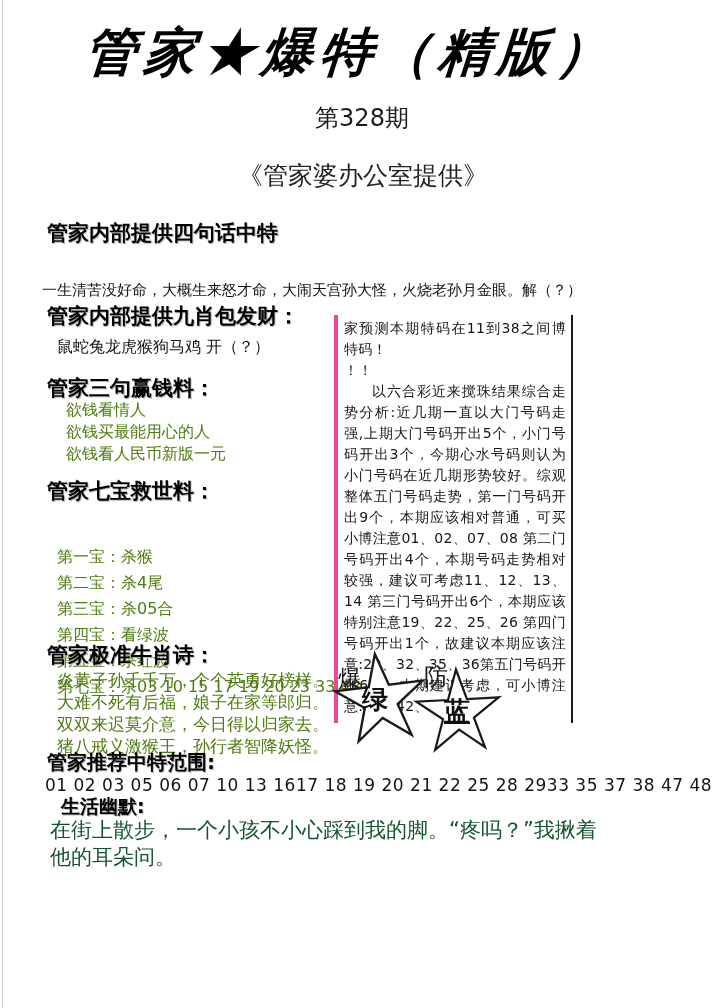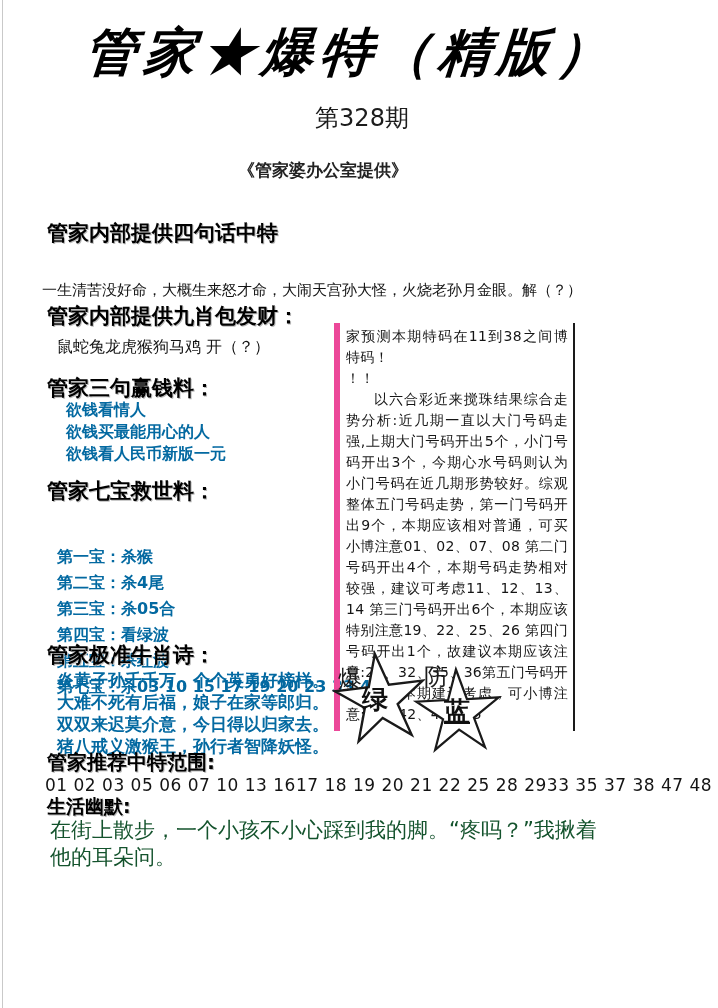--- a/index.html
+++ b/index.html
@@ -22,51 +22,51 @@
     font-size:24px;color:#1c1c1c;margin-left:12px;
   }
   .result{
     position:absolute;left:44px;top:127px;
     font-size:26px;font-weight:bold;color:#e60000;letter-spacing:1px;
     text-shadow:2px 2px 0 #7a1010;white-space:nowrap;
   }
   .provider{
     position:absolute;left:238px;top:159px;
     font-family:"DejaVu Serif","Liberation Serif",serif;
-    font-size:17px;color:#222;white-space:nowrap;font-weight:bold;
+    font-size:25px;color:#222;white-space:nowrap;
   }
   .sec-header{
     position:absolute;font-size:21px;font-weight:bold;color:#000;
     white-space:nowrap;text-shadow:1px 1px 0 #bbb;text-align:right;
   }
   .body-text{position:absolute;color:#141414;white-space:nowrap;}
-  .stack{position:absolute;color:#0369a1;font-weight:bold;}
+  .stack{position:absolute;color:#4d7c0f;}
   .stack div{white-space:nowrap;}
 
   .h-four{left:47px;top:219px;}
   .t-four{left:42px;top:281px;font-size:15px;}
   .h-nine{left:47px;top:302px;}
   .t-nine{left:57px;top:337px;font-size:16px;}
   .h-three{left:47px;top:374px;}
   .t-three{left:66px;top:399px;font-size:16px;line-height:22px;}
   .h-seven{left:47px;top:477px;}
   .t-seven{left:57px;top:505px;font-size:16px;line-height:26px;margin-top:39px;}
   .h-poem{left:47px;top:641px;}
   .t-poem{left:57px;top:669px;font-size:17px;line-height:22px;}
   .h-range{left:47px;top:749px;font-size:20px;}
   .t-range{left:45px;top:775px;font-size:17px;letter-spacing:0.5px;}
-  .h-humor{left:47px;top:794px;font-size:19px;}
+  .h-humor{left:61px;top:794px;font-size:19px;}
   .t-humor{
     position:absolute;left:50px;top:817px;width:550px;
     font-size:21px;line-height:27px;color:#14532d;
   }
 
   .analysis-box{
-    position:absolute;left:334px;top:323px;width:222px;height:405px;
-    border-left:6px solid #ec4899;border-right:2px solid #1a1a1a;
+    position:absolute;left:334px;top:315px;width:222px;height:405px;
+    border-left:4px solid #ec4899;border-right:2px solid #1a1a1a;
     padding:3px 5px 0 6px;
     font-size:14px;line-height:21px;letter-spacing:0.3px;
     color:#151515;text-align:justify;
   }
   .analysis-box .para{text-indent:2em;margin:0;text-align:justify;}
 
   .star-label{position:absolute;font-size:24px;color:#1b1b1b;}
   .star-value{position:absolute;font-size:26px;font-weight:bold;color:#101010;z-index:3;}
   .star-value.underlined{text-decoration:underline;}
   .star-svg{position:absolute;z-index:2;}

